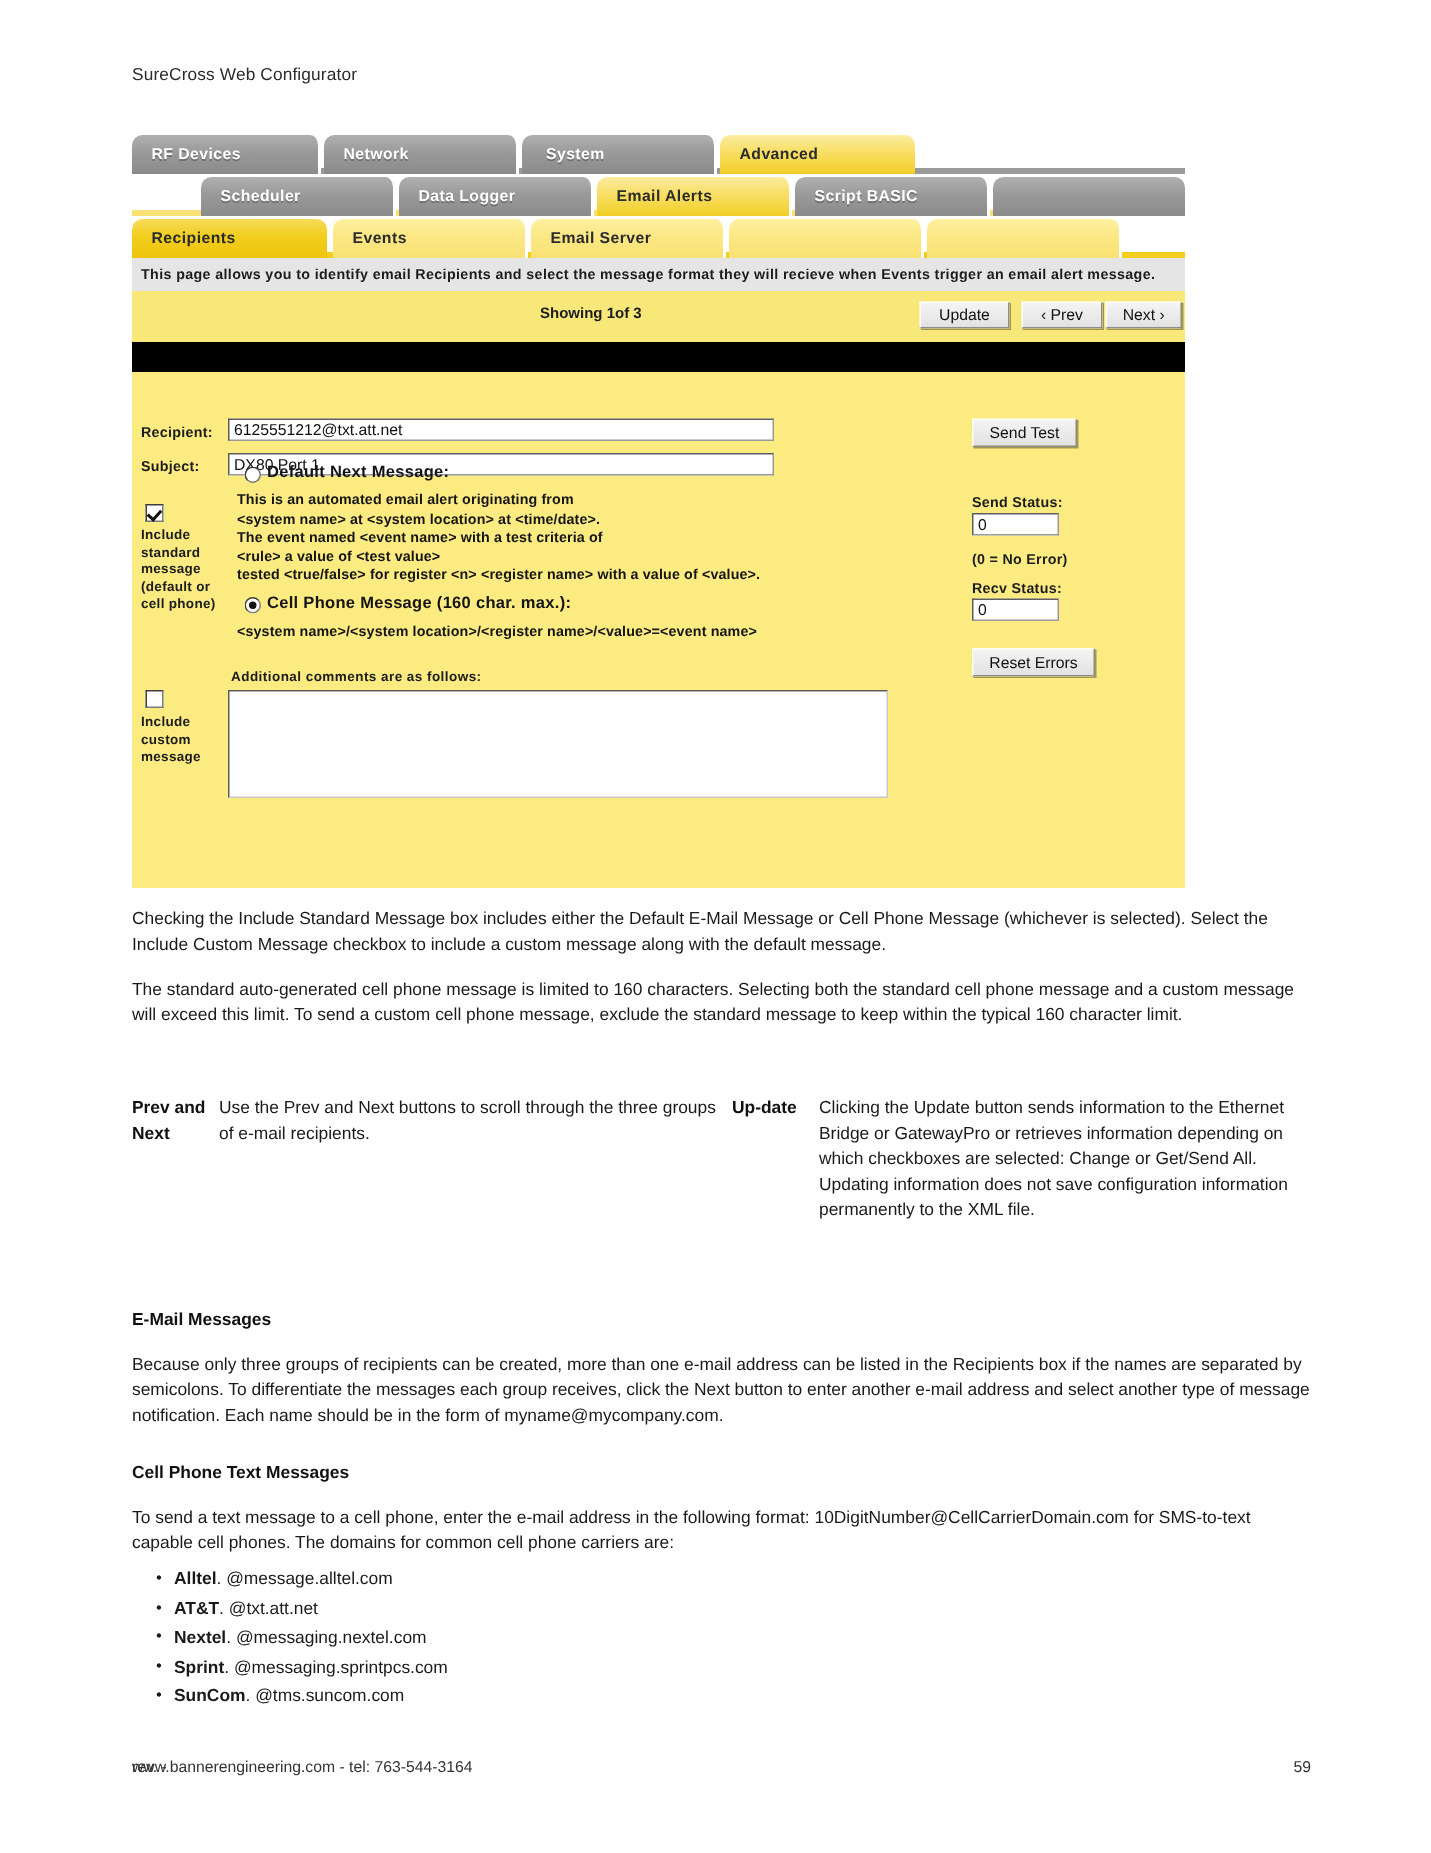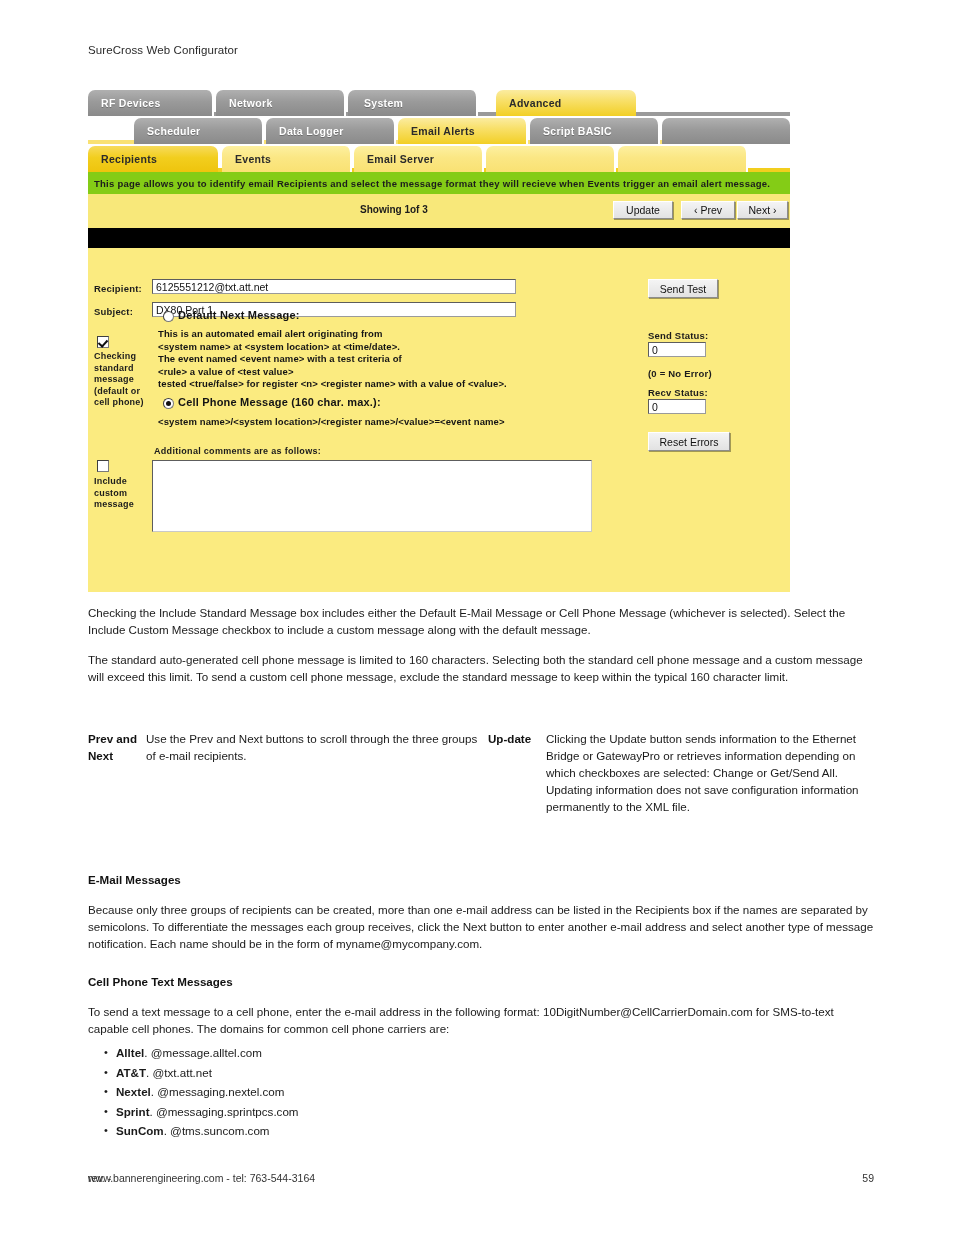--- a/index.html
+++ b/index.html
@@ -111,21 +111,21 @@
     color: #c2410c;
     letter-spacing: 1.2px;
     font-size: 11px;
   }
 
   
   .banner {
     position: absolute;
     left: 0; top: 84px;
     width: 702px; height: 22px;
-    background: #84cc16;
+    background: #e5e5e5;
     font-size: 9.5px;
     font-weight: bold;
     color: #1c1c1c;
     display: flex;
     align-items: center;
     padding-left: 6px;
     box-sizing: border-box;
     letter-spacing: 0.25px;
   }
 
@@ -431,21 +431,21 @@
       <div class="rowbase gray" style="top:24px;"></div>
       <div class="tab" style="left:0px; width:126px;">
         <span>RF Devices</span>
       </div>
       <div class="tab" style="left:128px; width:130px;">
         <span>Network</span>
       </div>
       <div class="tab" style="left:260px; width:130px;padding-left:16px;">
         <span>System</span>
       </div>
-      <div class="tab active" style="left:408px; width:140px; border-right:none;">
+      <div class="tab active" style="left:392px; width:130px; border-right:none;">
         <span>Advanced</span>
       </div>
       <div class="logo">
         <span>RF by</span>
         <span class="mark">SENSONIX®</span>
       </div>
     </div>
 
     <div class="tabrow tabrow3">
       <div class="rowbase gold" style="top:24px;"></div>
@@ -498,21 +498,21 @@
 
     <div class="formbody">
 
       <div class="lbl lbl-recipient">Recipient:</div>
       <div class="txt txt-recipient">6125551212@txt.att.net</div>
 
       <div class="lbl lbl-subject">Subject:</div>
       <div class="txt txt-subject">DX80 Port 1</div>
 
       <div class="chk checked chk-standard"></div>
-      <div class="chklbl chklbl-standard">Checking standard message (default or cell phone)</div>
+      <div class="chklbl chklbl-standard">Include standard message (default or cell phone)</div>
 
       <div class="chk chk-custom"></div>
       <div class="chklbl chklbl-custom">Include custom message</div>
 
       <div class="radio radio-default"></div>
       <div class="radlbl radlbl-default">Default Next Message:</div>
       <div class="msgblock msg-default">This is an automated email alert originating from
 &lt;system name&gt; at &lt;system location&gt; at &lt;time/date&gt;.
 The event named &lt;event name&gt; with a test criteria of
 &lt;rule&gt; a value of &lt;test value&gt;

